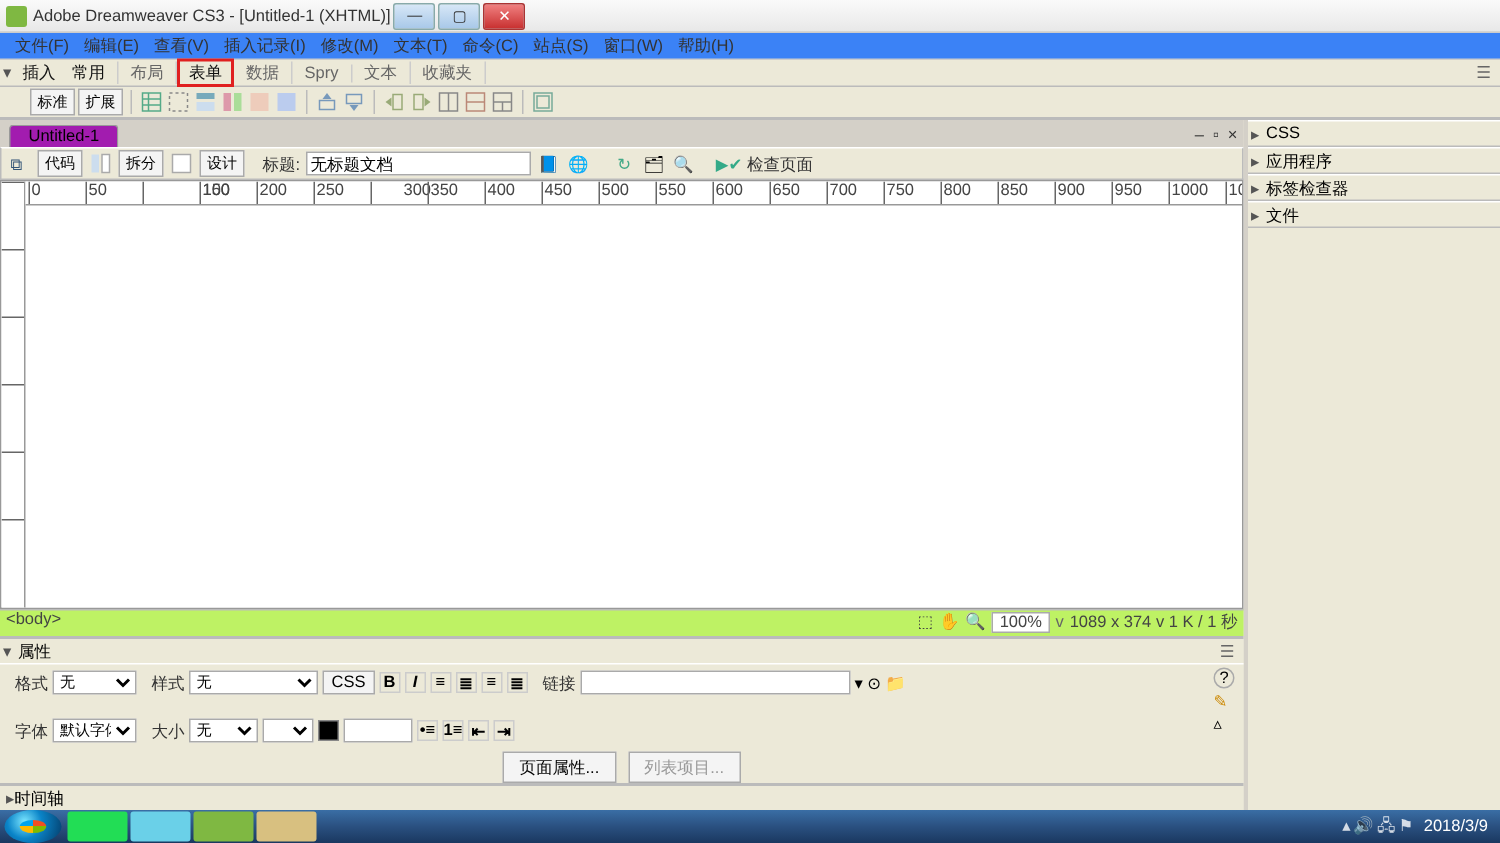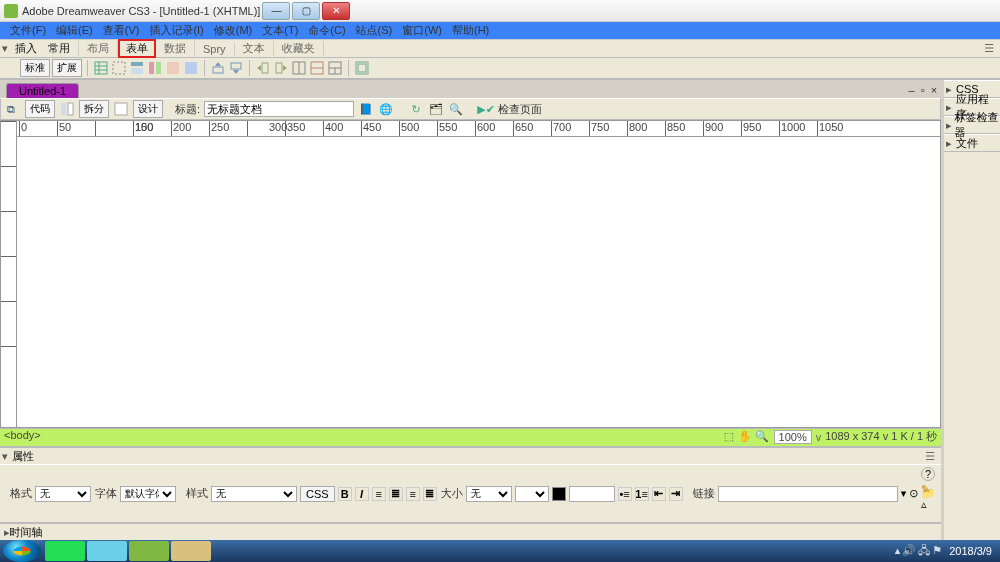--- a/index.html
+++ b/index.html
@@ -62,21 +62,21 @@
 .tagsel-row { height:18px; background:#bef264; border-top:1px solid #bbb; display:flex; align-items:flex-start; padding:0 4px; font-size:10px; color:#444; }
 .tagsel-row .right { margin-left:auto; display:flex; align-items:center; gap:4px; }
 .tagsel-row .box { border:1px solid #aaa; background:#fff; padding:0 4px; }
 
 
 .prop-head { height:18px; background:#ece9d8; border-top:2px solid #bbb; display:flex; align-items:center; }
 .prop-head .collapse-arrow { width:12px; color:#555; padding-left:2px; }
 .prop-body { height:58px; background:#ece9d8; border-top:1px solid #fff; display:flex; padding:4px 6px; gap:6px; font-size:10px; position:relative; }
 .prop-body .lbl { color:#333; display:inline-block; width:26px; text-align:right; }
 .prop-body select, .prop-body input { border:1px solid #aaa; height:16px; font-size:10px; background:#fff; }
-.prop-body .col { display:flex; flex-direction:row; gap:0; }
+.prop-body .col { display:flex; flex-direction:column; gap:16px; }
 .prop-body .row { display:flex; align-items:center; gap:3px; }
 .prop-body .btn-box { border:1px solid #aaa; padding:0 5px; background:#f4f4f4; height:16px; display:inline-flex; align-items:center; }
 .prop-body .ico-b { width:14px; height:14px; display:inline-flex; align-items:center; justify-content:center; border:1px solid #ccc; font-weight:bold; }
 .prop-footer { height:22px; background:#ece9d8; display:flex; align-items:center; justify-content:center; gap:8px; }
 .prop-footer .btn-box { border:1px solid #aaa; padding:2px 10px; background:#f4f4f4; }
 .timeline-bar { height:18px; background:#ece9d8; border-top:2px solid #bbb; display:flex; align-items:center; }
 
 
 .rightcol .panel-head { height:18px; background:#ece9d8; border-bottom:1px solid #bbb; border-top:1px solid #fff; display:flex; align-items:center; padding-left:2px; }
 .rightcol .panel-head .arrow { width:10px; color:#555; }
@@ -368,20 +368,24 @@
           <span>⊙</span>
           <span style="color:#d9a521">📁</span>
         </div>
       </div>
       <div style="position:absolute;right:6px;top:2px;display:flex;flex-direction:column;gap:2px;">
         <span style="border:1px solid #aaa;width:14px;text-align:center;border-radius:50%">?</span>
         <span style="color:#c80">✎</span>
         <span>▵</span>
       </div>
     </div>
+    <div class="prop-footer">
+      <div class="btn-box">页面属性...</div>
+      <div class="btn-box" style="color:#999">列表项目...</div>
+    </div>
 
     <div class="timeline-bar">
       <span style="padding-left:4px;color:#555">▸</span>
       <span>时间轴</span>
     </div>
   </div>
 
   <div class="rightcol" id="rightcol">
       <div class="panel-head">
         <span class="arrow">▸</span>

